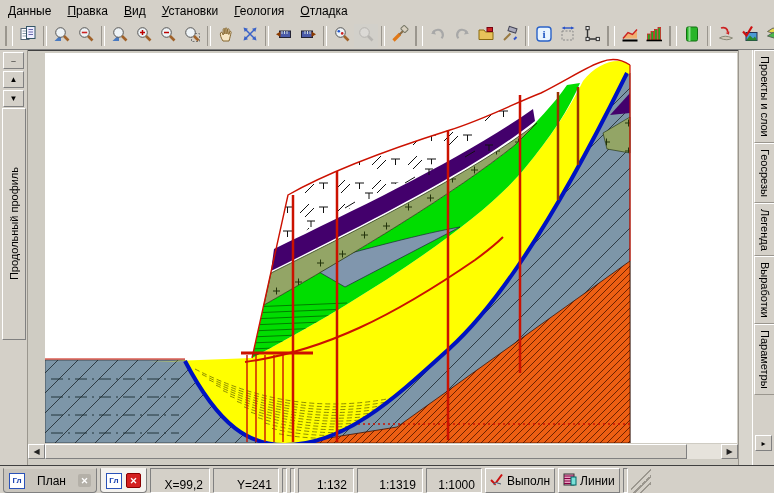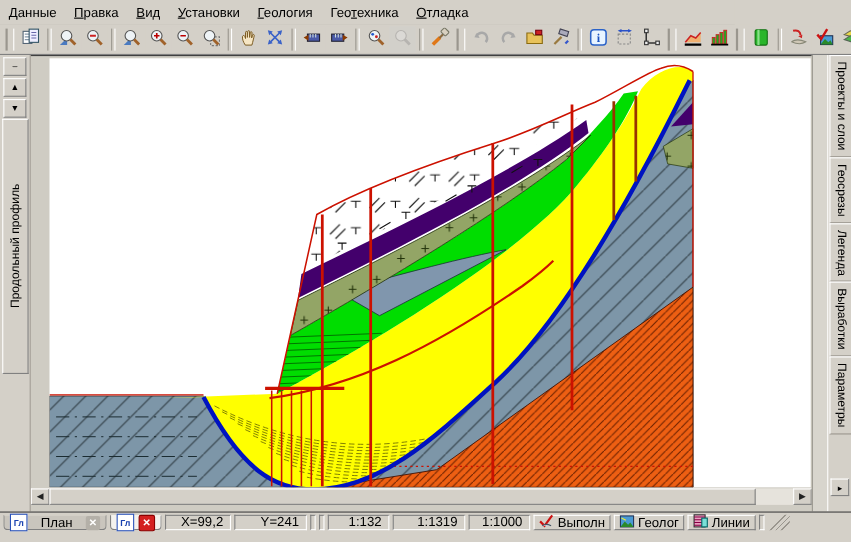--- a/index.html
+++ b/index.html
@@ -58,21 +58,21 @@
 
   #right-strip{position:absolute;left:752px;top:0;width:22px;height:415px;background:#d4d0c8;
                border-left:1px solid #fff;}
   .vtab{width:20px;margin-left:1px;background:#d4d0c8;border:1px solid #9a968e;border-left:1px solid #fff;border-top:1px solid #fff;
         display:flex;align-items:center;justify-content:center;padding:5px 0;}
   .vtab span{writing-mode:vertical-rl;font-size:11px;color:#000;white-space:nowrap;}
   #right-bottom-btn{position:absolute;left:2px;top:385px;width:15px;height:14px;font-size:8px;
                     display:flex;align-items:center;justify-content:center;}
 
   
-  #statusbar{position:absolute;left:0;top:465px;width:774px;height:17px;background:#d4d0c8;
+  #statusbar{position:absolute;left:0;top:465px;width:774px;height:28px;background:#d4d0c8;
              border-top:1px solid #404040;display:flex;align-items:stretch;font-size:12px;padding-top:2px;box-sizing:border-box;}
   .doc-tab{display:flex;align-items:center;gap:4px;padding:0 5px;margin-left:3px;
            border:1px solid #808080;border-top:1px solid #d4d0c8;border-radius:0 0 4px 4px;background:#c9c5bd;}
   .doc-tab.active{background:#f4f2ee;border-top:1px solid #f4f2ee;}
   .doc-icon{width:14px;height:14px;background:#fff;border:1px solid #2a52b8;color:#1a42b0;
             font-size:8px;font-weight:bold;display:flex;align-items:center;justify-content:center;}
   .tab-close{width:13px;height:13px;border-radius:2px;font-size:9px;color:#fff;
              display:flex;align-items:center;justify-content:center;font-weight:bold;}
   .tab-close.gray{background:#b4b0a8;}
   .tab-close.red{background:#d42020;border:1px solid #8a0000;}
@@ -89,21 +89,20 @@
 </head>
 <body>
 
 <div id="menubar">
   <div id="menu-items" style="display:flex;">
       <div class="menu-item"><u>Д</u>анные</div>
       <div class="menu-item"><u>П</u>равка</div>
       <div class="menu-item"><u>В</u>ид</div>
       <div class="menu-item"><u>У</u>становки</div>
       <div class="menu-item"><u>Г</u>еология</div>
-      <div class="menu-item">Гео<u>т</u>ехника</div>
       <div class="menu-item"><u>О</u>тладка</div>
     </div>
 </div>
 
 <div id="toolbar">
     <div class="tb-handle"></div>
     <button class="tb-btn">
       <span><svg width="18" height="18" viewBox="0 0 18 18">
           <rect x="2" y="3.5" width="8" height="11" fill="#fff" stroke="#567"></rect>
           <path d="M3.5 6h5 M3.5 8.5h5 M3.5 11h5" stroke="#89a"></path>
@@ -466,28 +465,20 @@
   <div id="sb-toggles" style="display:flex;justify-content:center;">
       <div class="sb-toggle">
         <span><svg width="14" height="13" viewBox="0 0 14 13">
             <path d="M1 7 L5 11 L12 1.5" stroke="#c11" stroke-width="2" fill="none"></path>
             <path d="M3 11 q3-2.5 8 0" stroke="#456" fill="#dde" stroke-width="1"></path>
           </svg></span>
     <span>Выполн</span>
       </div>
       <div class="sb-toggle">
         <span><svg width="14" height="13" viewBox="0 0 14 13">
-            <rect x="1" y="2" width="12" height="10" fill="#4a9ad4" stroke="#235"></rect>
-            <path d="M1 12 l4-5 3 3 2-2 3 4 Z" fill="#2a8a2a"></path>
-            <path d="M2 4 l4 2" stroke="#ee3"></path>
-          </svg></span>
-    <span>Геолог</span>
-      </div>
-      <div class="sb-toggle">
-        <span><svg width="14" height="13" viewBox="0 0 14 13">
             <rect x="1" y="1" width="10" height="11" fill="#e8a0c0" stroke="#333"></rect>
             <path d="M1 3h10 M1 5.5h10 M1 8h10 M1 10.5h10" stroke="#804"></path>
             <rect x="8" y="4" width="5" height="8" fill="#7ae0d8" stroke="#066"></rect>
           </svg></span>
     <span>Линии</span>
       </div>
     </div>
   <div class="sb-cell thin"></div>
   <div id="grip"></div>
 </div>

